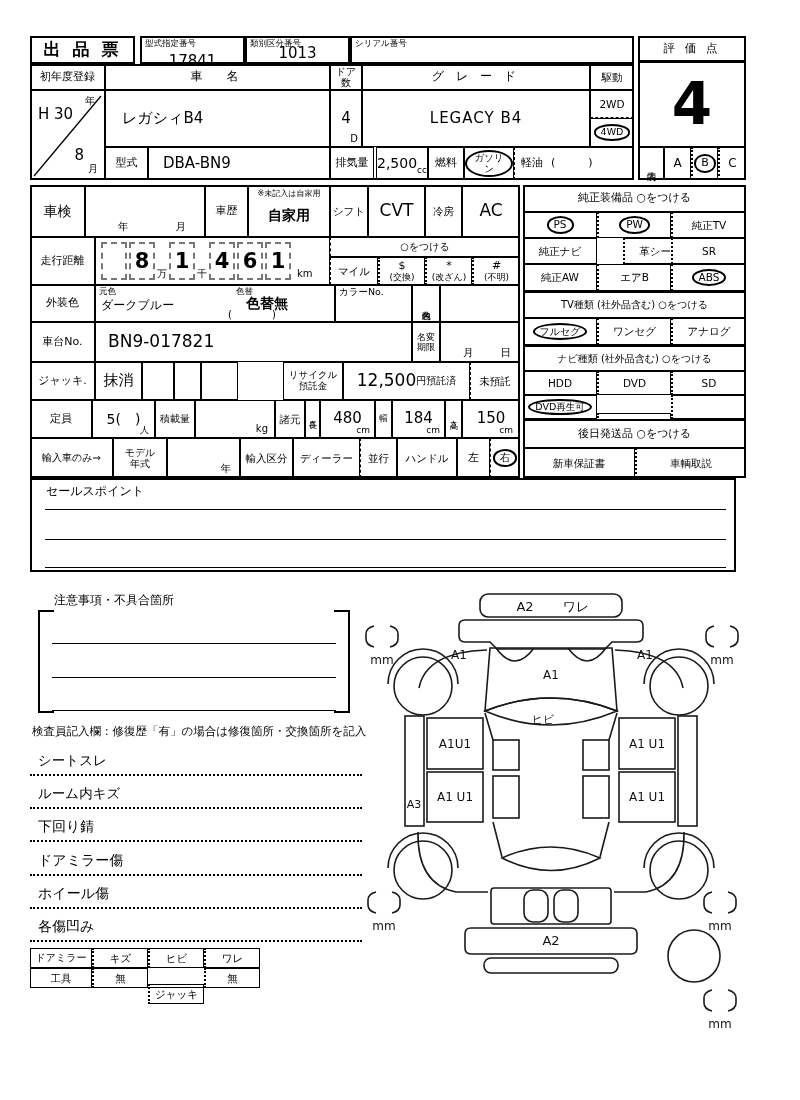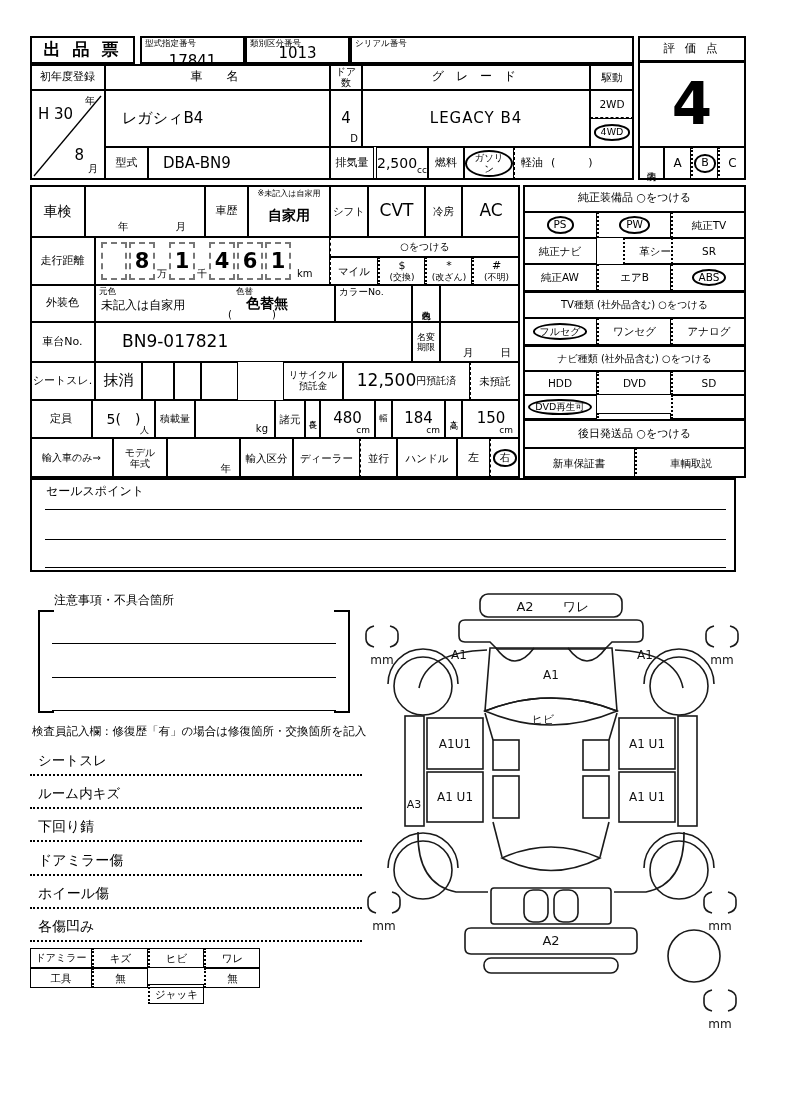--- a/index.html
+++ b/index.html
@@ -128,43 +128,43 @@
   <span>(改ざん)</span>
 </div>
 <div class="c dotl" style="left:472px;top:257px;width:48px;height:28px;flex-direction:column;font-size:9px">
   <span style="font-size:11px">#</span>
   <span>(不明)</span>
 </div>
 
 <div class="c" style="left:30px;top:285px;width:65px;height:37px;font-size:11px">外装色</div>
 <div class="c" style="left:95px;top:285px;width:240px;height:37px">
   <span class="tag">元色</span>
-  <span style="position:absolute;left:5px;bottom:8px;font-size:12px">未記入は自家用</span>
+  <span style="position:absolute;left:5px;bottom:8px;font-size:12px">ダークブルー</span>
   <span style="position:absolute;left:140px;top:1px;font-size:8.5px">色替</span>
   <span class="bold" style="position:absolute;left:150px;top:9px;font-size:14px">色替無</span>
   <span style="position:absolute;left:132px;bottom:1px;font-size:10px">(　　　　)</span>
 </div>
 <div class="c" style="left:335px;top:285px;width:77px;height:37px">
   <span class="tag" style="font-size:9.5px">カラーNo.</span>
 </div>
 <div class="c" style="left:412px;top:285px;width:28px;height:37px;font-size:9px">
     <span class="vtext">内装色</span>
   </div>
 <div class="c" style="left:440px;top:285px;width:80px;height:37px"></div>
 
 <div class="c" style="left:30px;top:322px;width:65px;height:40px;font-size:11px">車台No.</div>
-<div class="c" style="left:95px;top:322px;width:317px;height:40px;justify-content:flex-start;padding-left:26px;font-size:17px">BN9-017821</div>
+<div class="c" style="left:95px;top:322px;width:317px;height:40px;justify-content:flex-start;padding-left:12px;font-size:17px">BN9-017821</div>
 <div class="c pre" style="left:412px;top:322px;width:28px;height:40px;font-size:9px">名変
 期限</div>
 <div class="c" style="left:440px;top:322px;width:80px;height:40px">
   <span style="position:absolute;bottom:3px;left:22px;font-size:10.5px">月</span>
   <span style="position:absolute;bottom:3px;right:8px;font-size:10.5px">日</span>
 </div>
 
-<div class="c" style="left:30px;top:362px;width:65px;height:38px;font-size:11px">シートスレ.</div>
+<div class="c" style="left:30px;top:362px;width:65px;height:38px;font-size:11px">ジャッキ.</div>
 <div class="c" style="left:95px;top:362px;width:47px;height:38px;font-size:15px">抹消</div>
 <div class="c" style="left:142px;top:362px;width:32px;height:38px"></div>
 <div class="c" style="left:174px;top:362px;width:27px;height:38px"></div>
 <div class="c" style="left:201px;top:362px;width:37px;height:38px"></div>
 <div class="c pre" style="left:283px;top:362px;width:60px;height:38px;font-size:9.5px">リサイクル
 預託金</div>
 <div class="c" style="left:343px;top:362px;width:127px;height:38px">
   <span style="font-size:17px">12,500</span>
   <span style="font-size:10px">円預託済</span>
 </div>

